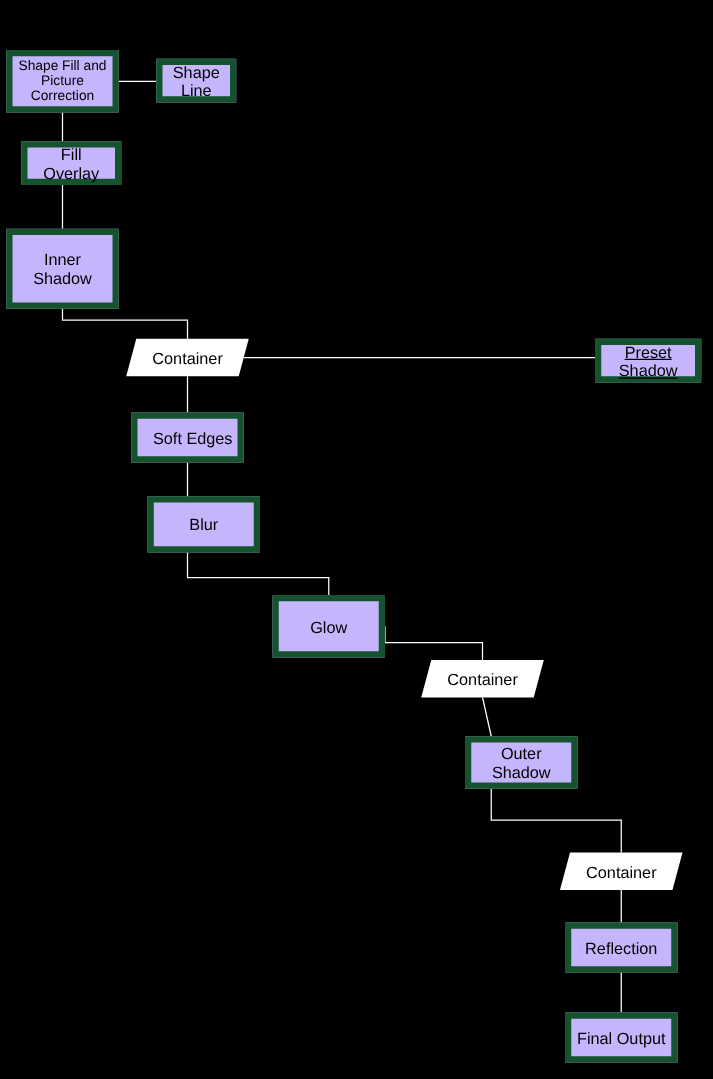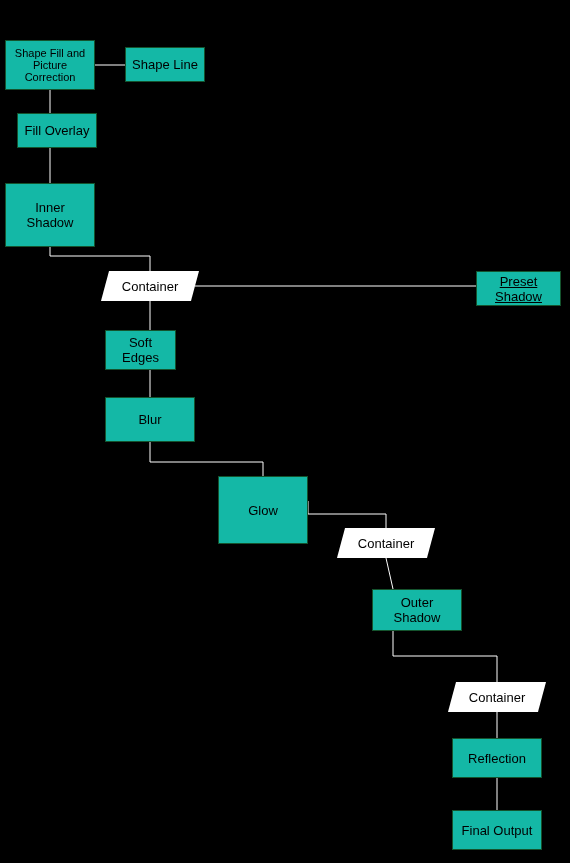--- a/index.html
+++ b/index.html
@@ -9,22 +9,22 @@
       height: 863px;
       position: relative;
       overflow: hidden;
       font-family: Arial, sans-serif;
       font-size: 13px;
       color: #000;
     }
 
     .node {
       position: absolute;
-      background: #14b8a6;
-      border: 1px solid #14532d;
+      background: #c4b5fd;
+      border: 5px solid #14532d;
       display: flex;
       align-items: center;
       justify-content: center;
       text-align: center;
       padding: 4px;
     }
 
     .node-parallelogram {
       position: absolute;
       background: #fff;
@@ -88,49 +88,49 @@
   <line x1="497" y1="778" x2="497" y2="810"></line>
 
   <path d="M 195 286 L 476 286"></path>
 </svg>
 
 <div class="node" style="left:5px;top:40px;width:90px;height:50px;">
   <span style="white-space:pre-line;font-size:11px;">Shape Fill and
 Picture Correction</span>
 </div>
 
-<div class="node" style="left:125px;top:47px;width:80px;height:35px;">
+<div class="node" style="left:125px;top:47px;width:64px;height:35px;">
   <span>Shape Line</span>
 </div>
 
 <div class="node" style="left:5px;top:113px;width:80px;height:35px;margin-left:12px;">
   <span>Fill Overlay</span>
 </div>
 
 <div class="node" style="left:5px;top:183px;width:90px;height:64px;">
   <span>Inner Shadow</span>
 </div>
 
 <div class="node-parallelogram" style="left:105px;top:271px;width:90px;height:30px;">
   <span>Container</span>
 </div>
 
 <div class="node" style="left:476px;top:271px;width:85px;height:35px;text-decoration:underline;">
   <span>Preset Shadow</span>
 </div>
 
-<div class="node" style="left:105px;top:330px;width:71px;height:40px;justify-content:flex-end;">
+<div class="node" style="left:105px;top:330px;width:90px;height:40px;justify-content:flex-end;">
   <span>Soft Edges</span>
 </div>
 
-<div class="node" style="left:105px;top:397px;width:90px;height:45px;text-align:center;">
+<div class="node" style="left:118px;top:397px;width:90px;height:45px;text-align:center;">
   <span>Blur</span>
 </div>
 
-<div class="node" style="left:218px;top:476px;width:90px;height:68px;">
+<div class="node" style="left:218px;top:476px;width:90px;height:50px;">
   <span>Glow</span>
 </div>
 
 <div class="node-parallelogram" style="left:341px;top:528px;width:90px;height:30px;">
   <span>Container</span>
 </div>
 
 <div class="node" style="left:348px;top:589px;width:90px;height:42px;margin-left:24px;">
   <span>Outer Shadow</span>
 </div>

